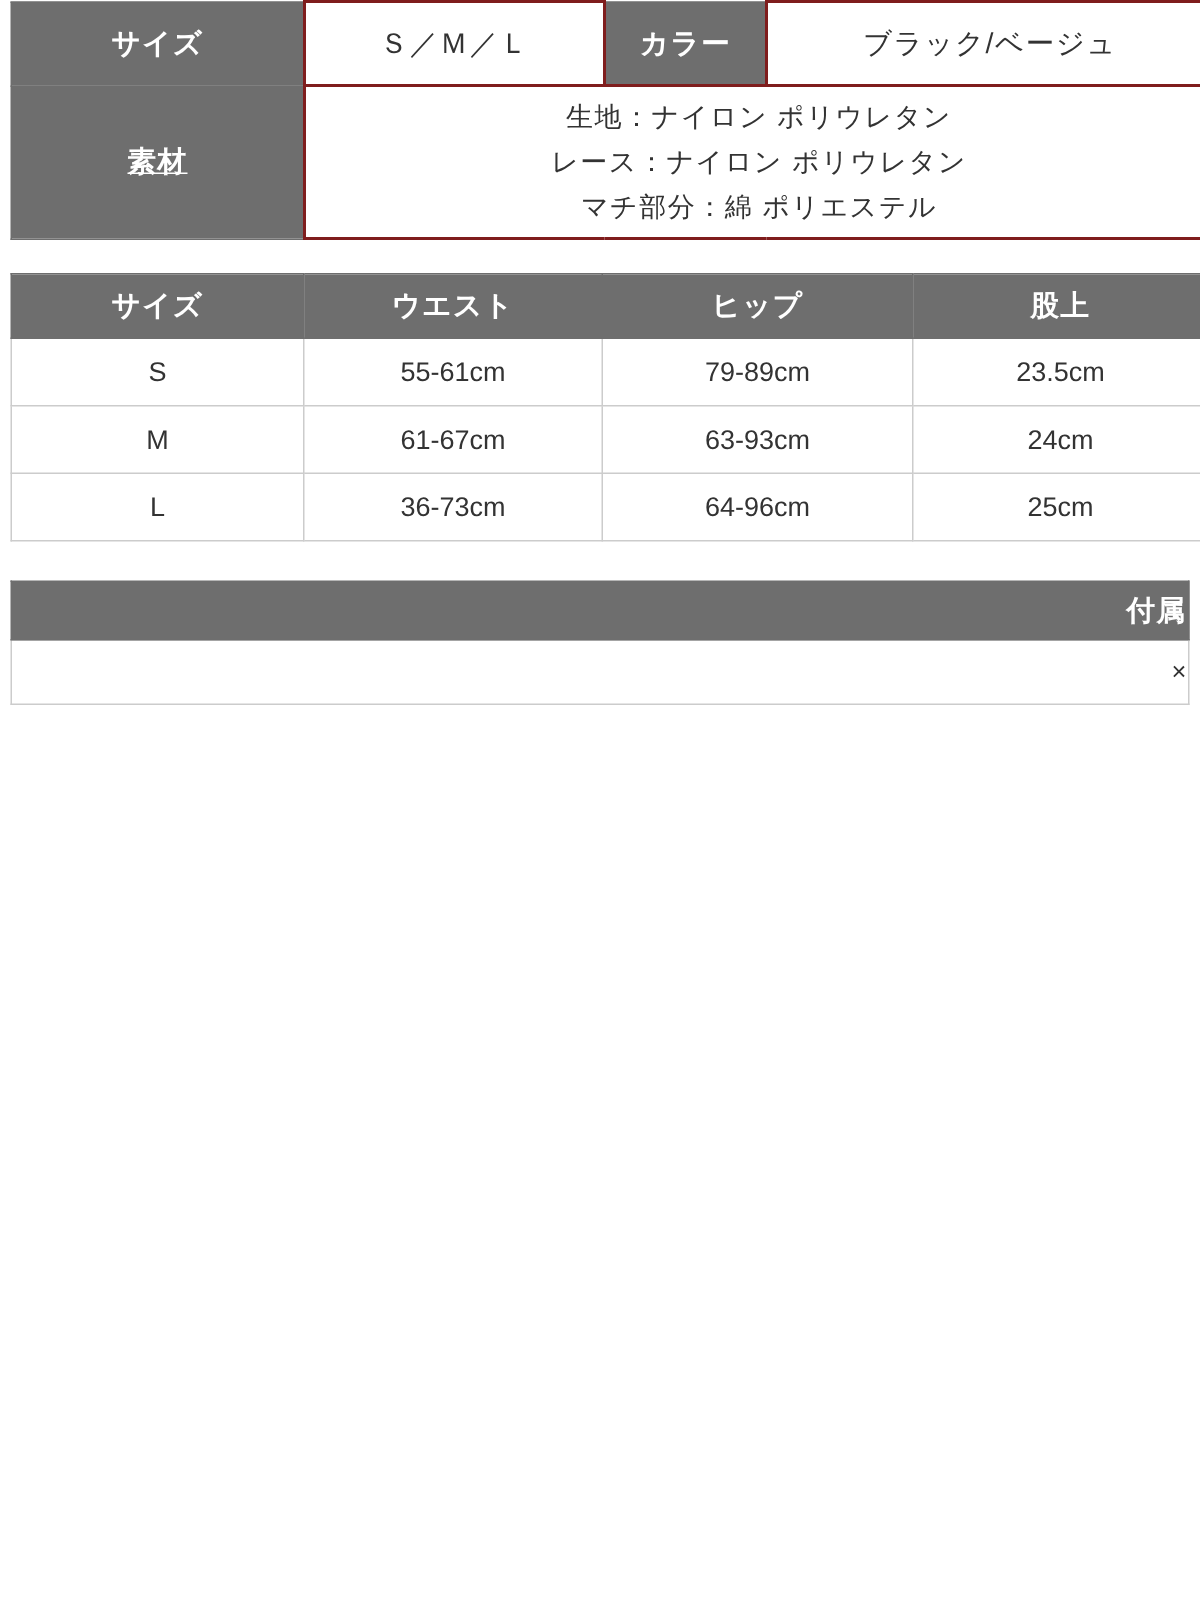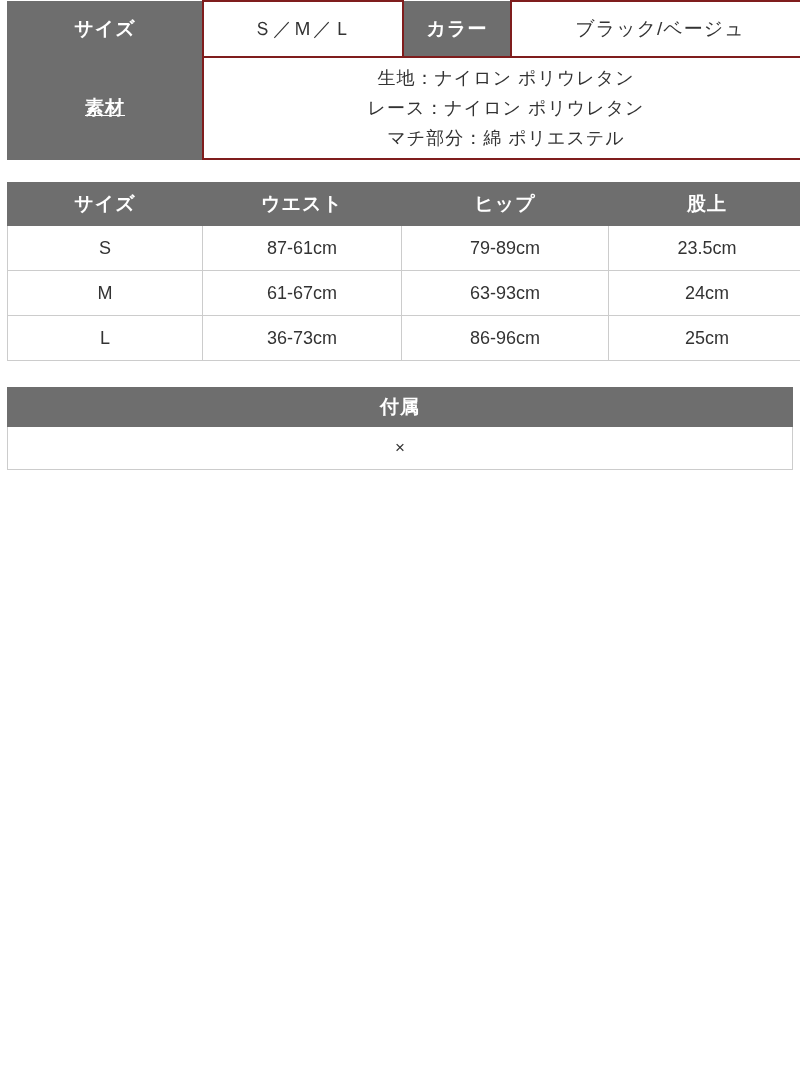--- a/index.html
+++ b/index.html
@@ -84,21 +84,21 @@
     border: 1px solid #6e6e6e;
     height: 40px;
   }
   .size-table tbody td {
     background: #ffffff;
   }
 
   
   .acc-table td {
     border: 1px solid #cccccc;
-    text-align: center;
+    text-align: right;
     vertical-align: middle;
   }
   .acc-table td.head {
     background: #6e6e6e;
     color: #ffffff;
     font-weight: bold;
     font-size: 19px;
     letter-spacing: 1px;
     height: 36px;
     border: 1px solid #6e6e6e;
@@ -141,34 +141,34 @@
       <tr>
         <td style="width:192px;">サイズ</td>
         <td style="width:196px;">ウエスト</td>
         <td style="width:204px;">ヒップ</td>
         <td style="width:194px;">股上</td>
       </tr>
     </thead>
     <tbody>
       <tr>
         <td>S</td>
-        <td>87-61cm</td>
+        <td>55-61cm</td>
         <td>79-89cm</td>
         <td>23.5cm</td>
       </tr>
       <tr>
         <td>M</td>
         <td>61-67cm</td>
         <td>63-93cm</td>
         <td>24cm</td>
       </tr>
       <tr>
         <td>L</td>
         <td>36-73cm</td>
-        <td>86-96cm</td>
+        <td>64-96cm</td>
         <td>25cm</td>
       </tr>
     </tbody>
   </table>
 
   <div class="gap-26"></div>
 
   <table class="acc-table">
     <tbody>
       <tr>

